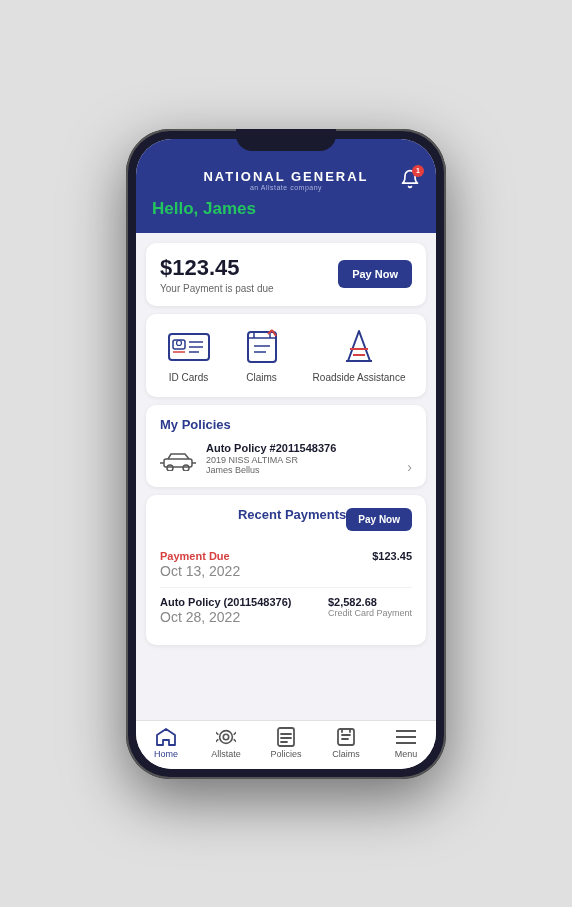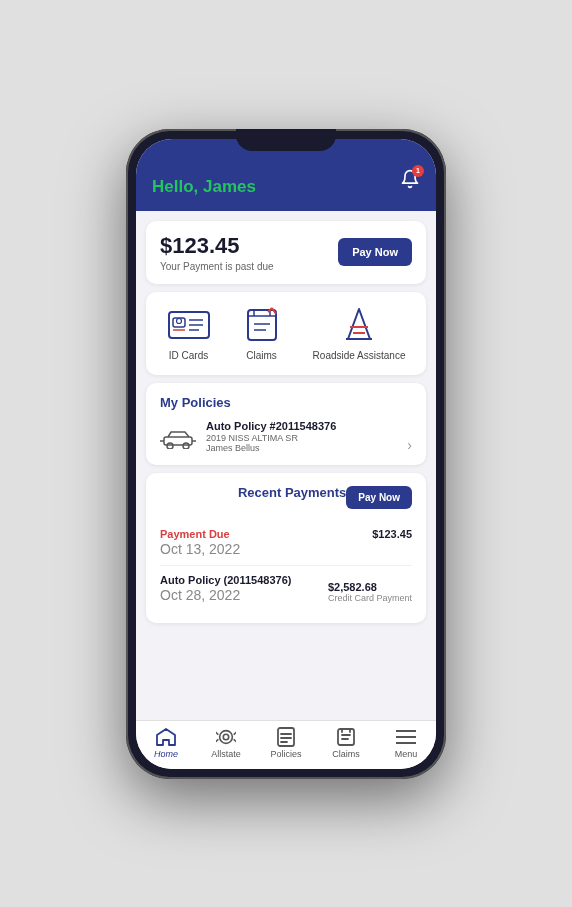--- a/index.html
+++ b/index.html
@@ -235,21 +235,21 @@
       cursor: pointer;
     }
     .payment-row {
       padding: 8px 0;
       border-bottom: 1px solid #f0f0f0;
     }
     .payment-row:last-child { border-bottom: none; }
     .payment-row-top {
       display: flex;
       justify-content: space-between;
-      align-items: flex-end;
+      align-items: flex-start;
       gap: 21px;
     }
     .payment-row-label {
       font-size: 11px;
       font-weight: 600;
       color: #d64040;
     }
     .payment-row-label.dark {
       color: #1a1a2e;
     }
@@ -290,31 +290,35 @@
       width: 22px;
       height: 20px;
       display: flex;
       align-items: center;
       justify-content: center;
     }
     .nav-label {
       font-size: 9px;
       color: #555;
     }
-    .nav-label.active { color: #2b3a8c; font-style: italic; }
+    .nav-label.active { color: #2b3a8c; }
   </style>
 </head>
 <body>
 
 <div class="phone-outer">
   <div class="notch"></div>
   <div class="phone-inner">
 
     <div class="header">
       <div class="header-top">
+        <div class="brand-logo">
+          <div class="brand-name">NATIONAL GENERAL</div>
+          <div class="brand-sub">an Allstate company</div>
+        </div>
         <button class="bell-btn">
           <div class="bell-badge">
             <svg width="20" height="20" viewBox="0 0 24 24" fill="none" stroke="white" stroke-width="2" stroke-linecap="round" stroke-linejoin="round">
               <path d="M18 8A6 6 0 0 0 6 8c0 7-3 9-3 9h18s-3-2-3-9"></path>
               <path d="M13.73 21a2 2 0 0 1-3.46 0"></path>
             </svg>
           </div>
         </button>
       </div>
       <div class="greeting">Hello, James</div>

